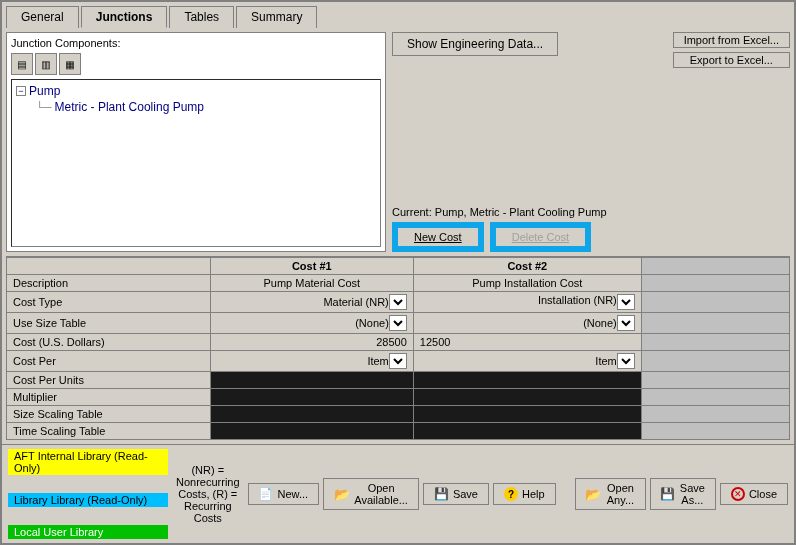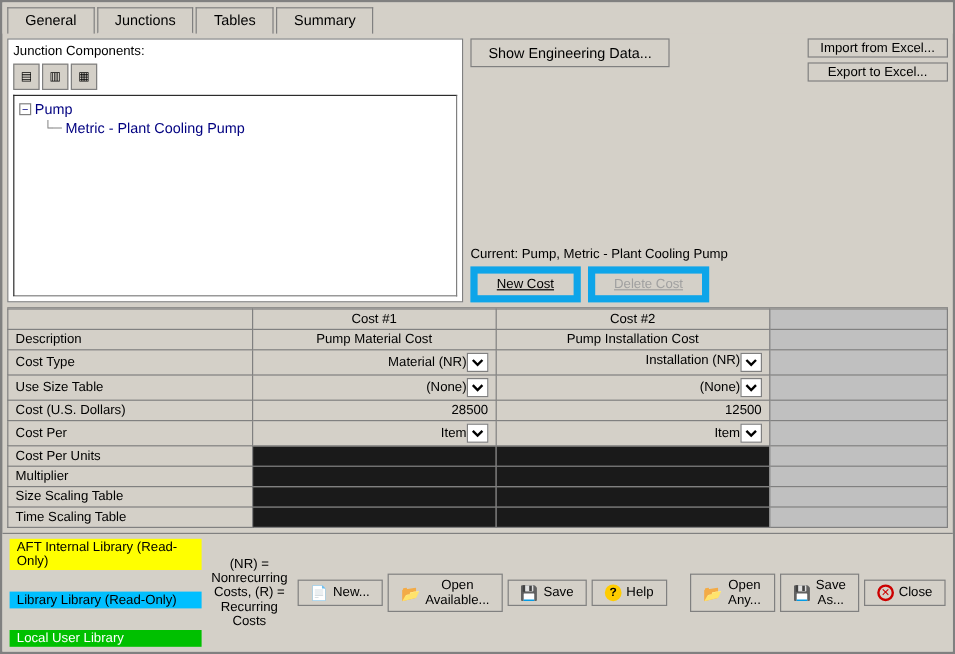--- a/index.html
+++ b/index.html
@@ -38,21 +38,21 @@
       border-bottom: none;
       background: #d4d0c8;
       cursor: pointer;
       font-size: 12px;
       position: relative;
     }
     .tab.active {
       background: #d4d0c8;
       border-bottom: 1px solid #d4d0c8;
       z-index: 1;
-      font-weight: normal;
+      font-weight: bold;
     }
     .main-content {
       display: flex;
       flex-direction: column;
       flex: 1;
       padding: 4px;
       gap: 4px;
     }
     .top-section {
       display: flex;
@@ -187,21 +187,21 @@
     }
     .cost-table .row-header {
       background: #d4d0c8;
       font-weight: normal;
       text-align: left;
       min-width: 110px;
     }
     .cost-table .col-header {
       background: #d4d0c8;
       text-align: center;
-      font-weight: normal;
+      font-weight: bold;
     }
     .cost-table select {
       border: 1px solid #808080;
       background: white;
       font-size: 11px;
       width: 100%;
     }
     .black-cell {
       background: #1a1a1a;
       height: 16px;
@@ -408,21 +408,21 @@
                 <span style="flex:1;text-align:right;font-size:11px;">(None)</span>
                 <select style="width:18px;font-size:11px;border:1px solid #808080;"></select>
               </div>
             </td>
             <td class="right-gray"></td>
           </tr>
 
           <tr>
             <td class="row-header">Cost (U.S. Dollars)</td>
             <td style="text-align:right;">28500</td>
-            <td style="text-align:right;">12500</td>
+            <td style="text-align:left;">12500</td>
             <td class="right-gray"></td>
           </tr>
 
           <tr>
             <td class="row-header">Cost Per</td>
             <td>
               <div style="display:flex;align-items:center;">
                 <span style="flex:1;text-align:right;font-size:11px;">Item</span>
                 <select style="width:18px;font-size:11px;border:1px solid #808080;"></select>
               </div>

